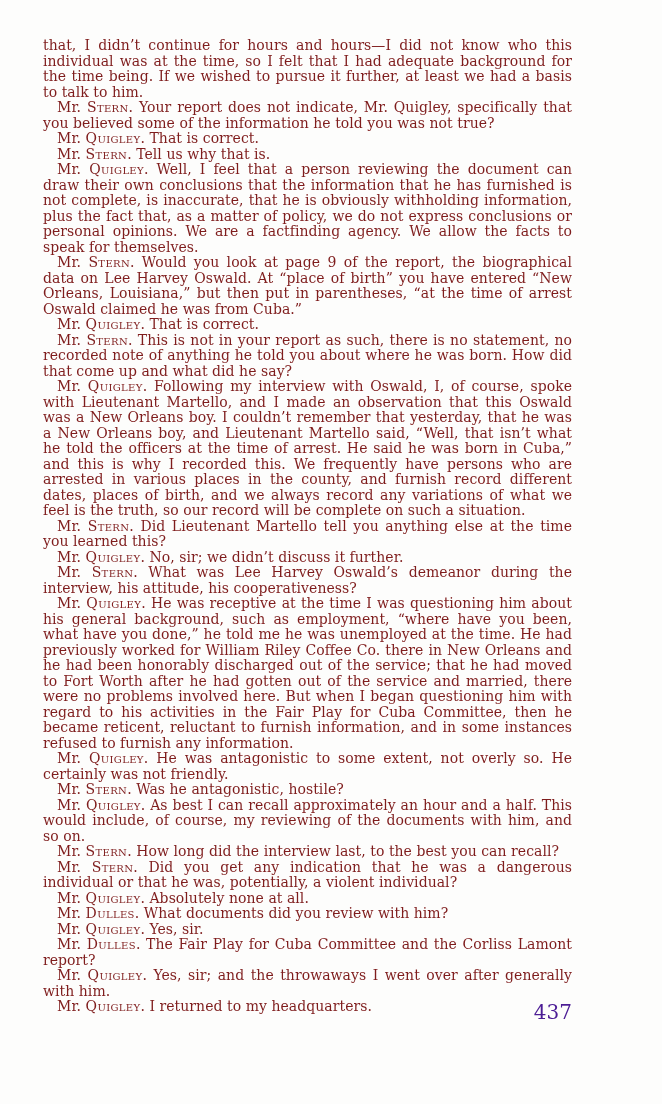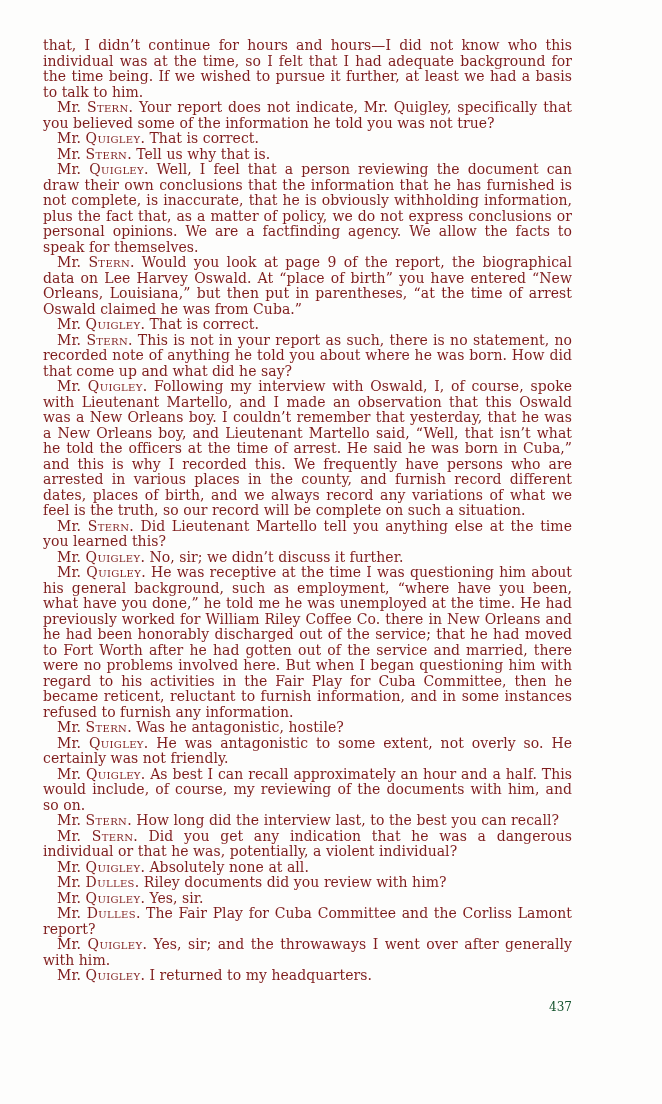--- a/index.html
+++ b/index.html
@@ -38,47 +38,48 @@
     font-variant: small-caps;
     letter-spacing: 0.35px;
   }
   .page-number {
     position: absolute;
     left: 43px;
     top: 1000px;
     width: 529px;
     text-align: right;
     font-family: "DejaVu Serif", serif;
-    font-size: 12px;
-    color: #14532d;
+    font-size: 20px;
+    color: #4c1d95;
   }
 </style>
 </head>
 <body>
 
 <div class="page">
   <div class="text-block" id="dialogue-container">
       <p class="continuation"><span>that, I didn’t continue for hours and hours—I did not know who this individual was at the time, so I felt that I had adequate background for the time being. If we wished to pursue it further, at least we had a basis to talk to him.</span></p>
       <p><span>Mr. </span><span class="speaker-name">Stern</span><span>. </span><span>Your report does not indicate, Mr. Quigley, specifically that you believed some of the information he told you was not true?</span></p>
       <p><span>Mr. </span><span class="speaker-name">Quigley</span><span>. </span><span>That is correct.</span></p>
       <p><span>Mr. </span><span class="speaker-name">Stern</span><span>. </span><span>Tell us why that is.</span></p>
       <p><span>Mr. </span><span class="speaker-name">Quigley</span><span>. </span><span>Well, I feel that a person reviewing the document can draw their own conclusions that the information that he has furnished is not complete, is inaccurate, that he is obviously withholding information, plus the fact that, as a matter of policy, we do not express conclusions or personal opinions. We are a factfinding agency. We allow the facts to speak for themselves.</span></p>
       <p><span>Mr. </span><span class="speaker-name">Stern</span><span>. </span><span>Would you look at page 9 of the report, the biographical data on Lee Harvey Oswald. At “place of birth” you have entered “New Orleans, Louisiana,” but then put in parentheses, “at the time of arrest Oswald claimed he was from Cuba.”</span></p>
       <p><span>Mr. </span><span class="speaker-name">Quigley</span><span>. </span><span>That is correct.</span></p>
       <p><span>Mr. </span><span class="speaker-name">Stern</span><span>. </span><span>This is not in your report as such, there is no statement, no recorded note of anything he told you about where he was born. How did that come up and what did he say?</span></p>
       <p><span>Mr. </span><span class="speaker-name">Quigley</span><span>. </span><span>Following my interview with Oswald, I, of course, spoke with Lieutenant Martello, and I made an observation that this Oswald was a New Orleans boy. I couldn’t remember that yesterday, that he was a New Orleans boy, and Lieutenant Martello said, “Well, that isn’t what he told the officers at the time of arrest. He said he was born in Cuba,” and this is why I recorded this. We frequently have persons who are arrested in various places in the county, and furnish record different dates, places of birth, and we always record any variations of what we feel is the truth, so our record will be complete on such a situation.</span></p>
       <p><span>Mr. </span><span class="speaker-name">Stern</span><span>. </span><span>Did Lieutenant Martello tell you anything else at the time you learned this?</span></p>
       <p><span>Mr. </span><span class="speaker-name">Quigley</span><span>. </span><span>No, sir; we didn’t discuss it further.</span></p>
+      <p><span>Mr. </span><span class="speaker-name">Stern</span><span>. </span><span>What was Lee Harvey Oswald’s demeanor during the interview, his attitude, his cooperativeness?</span></p>
       <p><span>Mr. </span><span class="speaker-name">Quigley</span><span>. </span><span>He was receptive at the time I was questioning him about his general background, such as employment, “where have you been, what have you done,” he told me he was unemployed at the time. He had previously worked for William Riley Coffee Co. there in New Orleans and he had been honorably discharged out of the service; that he had moved to Fort Worth after he had gotten out of the service and married, there were no problems involved here. But when I began questioning him with regard to his activities in the Fair Play for Cuba Committee, then he became reticent, reluctant to furnish information, and in some instances refused to furnish any information.</span></p>
+      <p><span>Mr. </span><span class="speaker-name">Quigley</span><span>. </span><span>He was antagonistic to some extent, not overly so.  He certainly was not friendly.</span></p>
       <p><span>Mr. </span><span class="speaker-name">Stern</span><span>. </span><span>Was he antagonistic, hostile?</span></p>
-      <p><span>Mr. </span><span class="speaker-name">Quigley</span><span>. </span><span>He was antagonistic to some extent, not overly so.  He certainly was not friendly.</span></p>
       <p><span>Mr. </span><span class="speaker-name">Quigley</span><span>. </span><span>As best I can recall approximately an hour and a half.  This would include, of course, my reviewing of the documents with him, and so on.</span></p>
       <p><span>Mr. </span><span class="speaker-name">Stern</span><span>. </span><span>How long did the interview last, to the best you can recall?</span></p>
       <p><span>Mr. </span><span class="speaker-name">Stern</span><span>. </span><span>Did you get any indication that he was a dangerous individual or that he was, potentially, a violent individual?</span></p>
       <p><span>Mr. </span><span class="speaker-name">Quigley</span><span>. </span><span>Absolutely none at all.</span></p>
-      <p><span>Mr. </span><span class="speaker-name">Dulles</span><span>. </span><span>Riley documents did you review with him?</span></p>
+      <p><span>Mr. </span><span class="speaker-name">Dulles</span><span>. </span><span>What documents did you review with him?</span></p>
       <p><span>Mr. </span><span class="speaker-name">Quigley</span><span>. </span><span>Yes, sir.</span></p>
       <p><span>Mr. </span><span class="speaker-name">Dulles</span><span>. </span><span>The Fair Play for Cuba Committee and the Corliss Lamont report?</span></p>
       <p><span>Mr. </span><span class="speaker-name">Quigley</span><span>. </span><span>Yes, sir; and the throwaways I went over after generally with him.</span></p>
       <p><span>Mr. </span><span class="speaker-name">Quigley</span><span>. </span><span>I returned to my headquarters.</span></p>
     </div>
   <div class="page-number">437</div>
 </div>
 
 </body></html>

